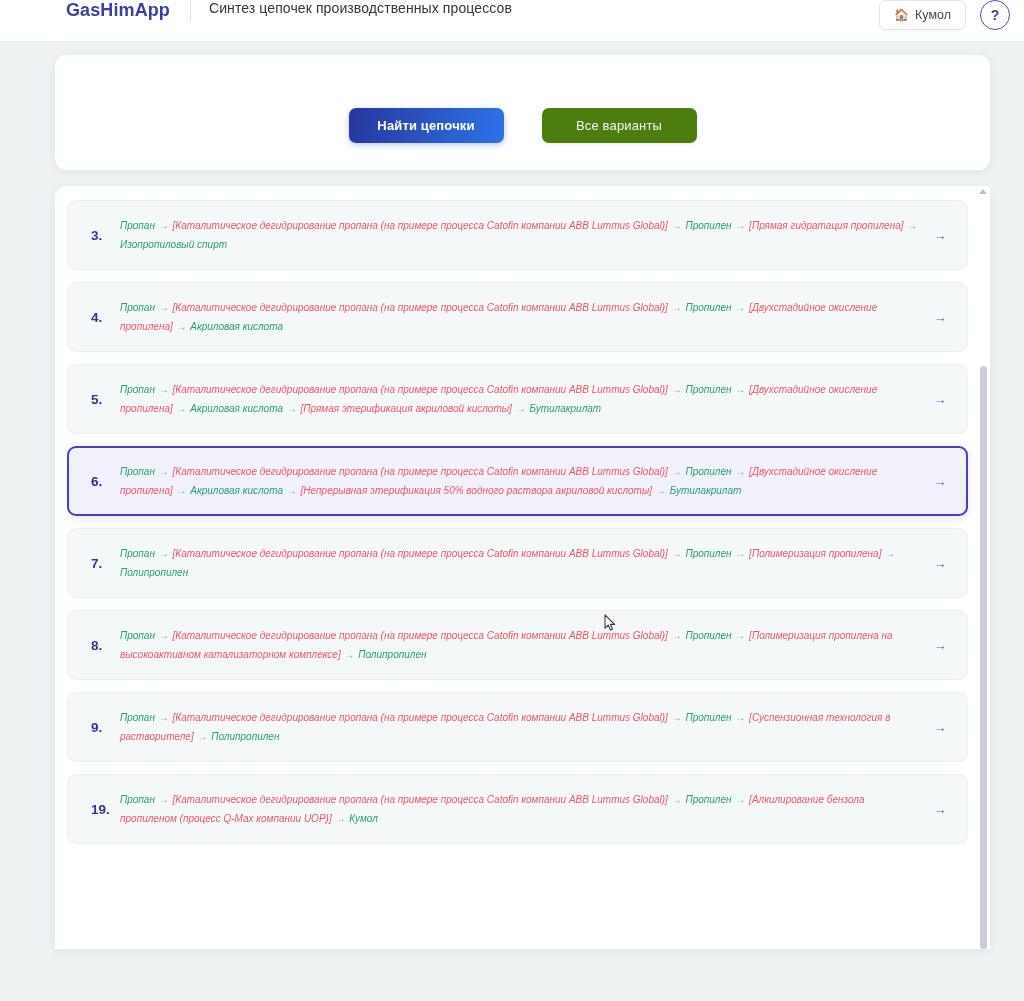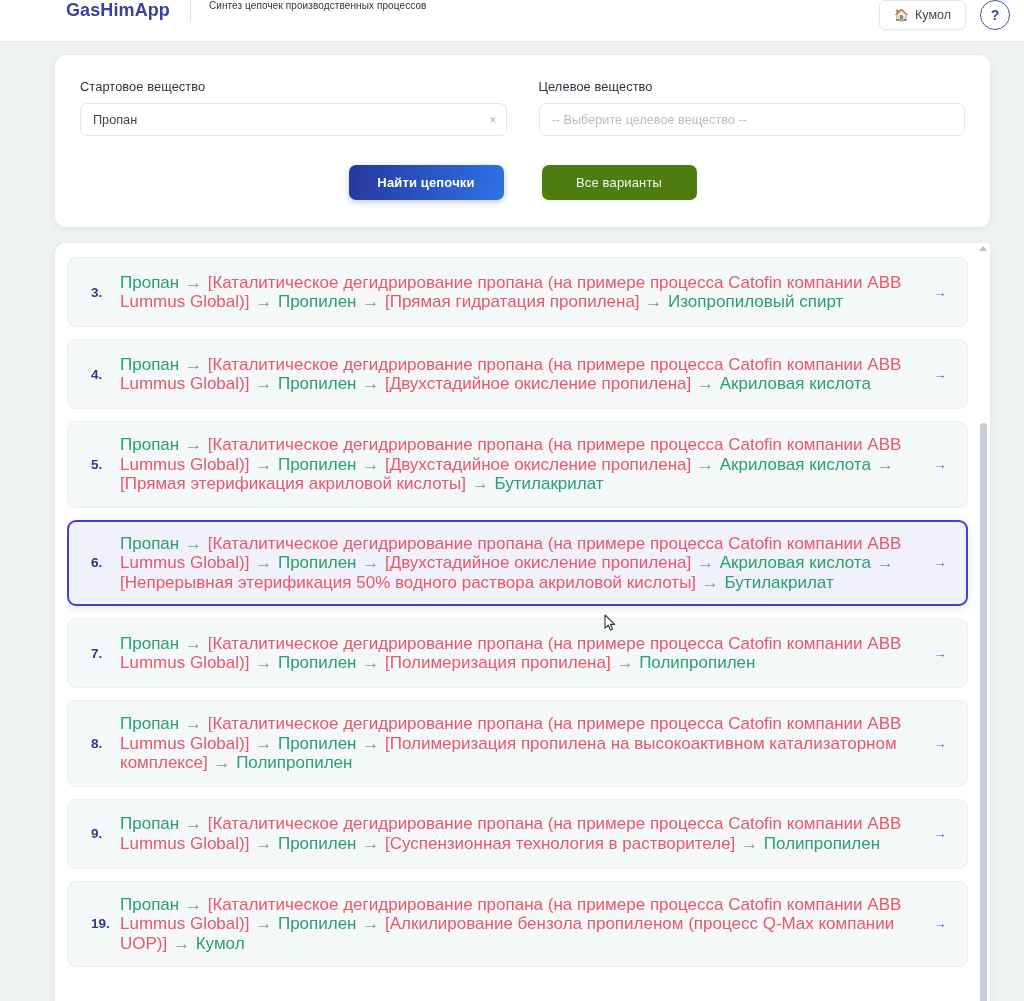--- a/index.html
+++ b/index.html
@@ -30,21 +30,21 @@
     letter-spacing: .1px;
     white-space: nowrap;
   }
   .brand-sep {
     width: 1px;
     height: 22px;
     background: #dfe3e8;
     margin: 0 18px 0 20px;
   }
   .appbar-title {
-    font-size: 10px;
+    font-size: 14px;
     color: #2f3640;
     white-space: nowrap;
     letter-spacing: .1px;
   }
   .appbar-spacer { flex: 1 1 auto; }
   .home-btn {
     display: flex;
     align-items: center;
     gap: 6px;
     height: 30px;
@@ -197,24 +197,25 @@
     flex: 0 0 36px;
     font-size: 13.5px;
     font-weight: bold;
     color: #2f3a8e;
     text-align: left;
     padding-left: 7px;
   }
   .chain-item.selected .chain-num { color: #2b2f86; }
   .chain-text {
     flex: 1 1 auto;
-    font-size: 17px;
+    font-size: 10px;
     line-height: 19.5px;
     word-break: break-word;
     padding-right: 8px;
+    font-style: italic;
   }
   .sub  { color: #2aa06d; }
   .proc { color: #e8576a; }
   .arr  { color: #7d9b92; padding: 0 1px; }
   .chain-go {
     flex: 0 0 26px;
     text-align: center;
     color: #5b56cf;
     font-size: 13px;
   }
@@ -267,38 +268,20 @@
   <button class="home-btn">
     <span class="home-icon">🏠</span>
     <span>Кумол</span>
   </button>
   <button class="help-btn">?</button>
 </div>
 
 <div class="page">
 
   <div class="search-card">
-    <div class="fields-row">
-
-      <div class="field">
-        <div class="field-label">Стартовое вещество</div>
-        <div class="control">
-          <span class="value">Пропан</span>
-          <span class="clear-x">×</span>
-        </div>
-      </div>
-
-      <div class="field">
-        <div class="field-label">Целевое вещество</div>
-        <div class="control">
-          <span class="placeholder">-- Выберите целевое вещество --</span>
-        </div>
-      </div>
-
-    </div>
 
     <div class="btn-row">
       <button class="btn btn-primary">Найти цепочки</button>
       <button class="btn btn-secondary">Все варианты</button>
     </div>
   </div>
 
   <div class="results-card">
     <div class="results-scroll" id="results-list">
         <div class="chain-item">

